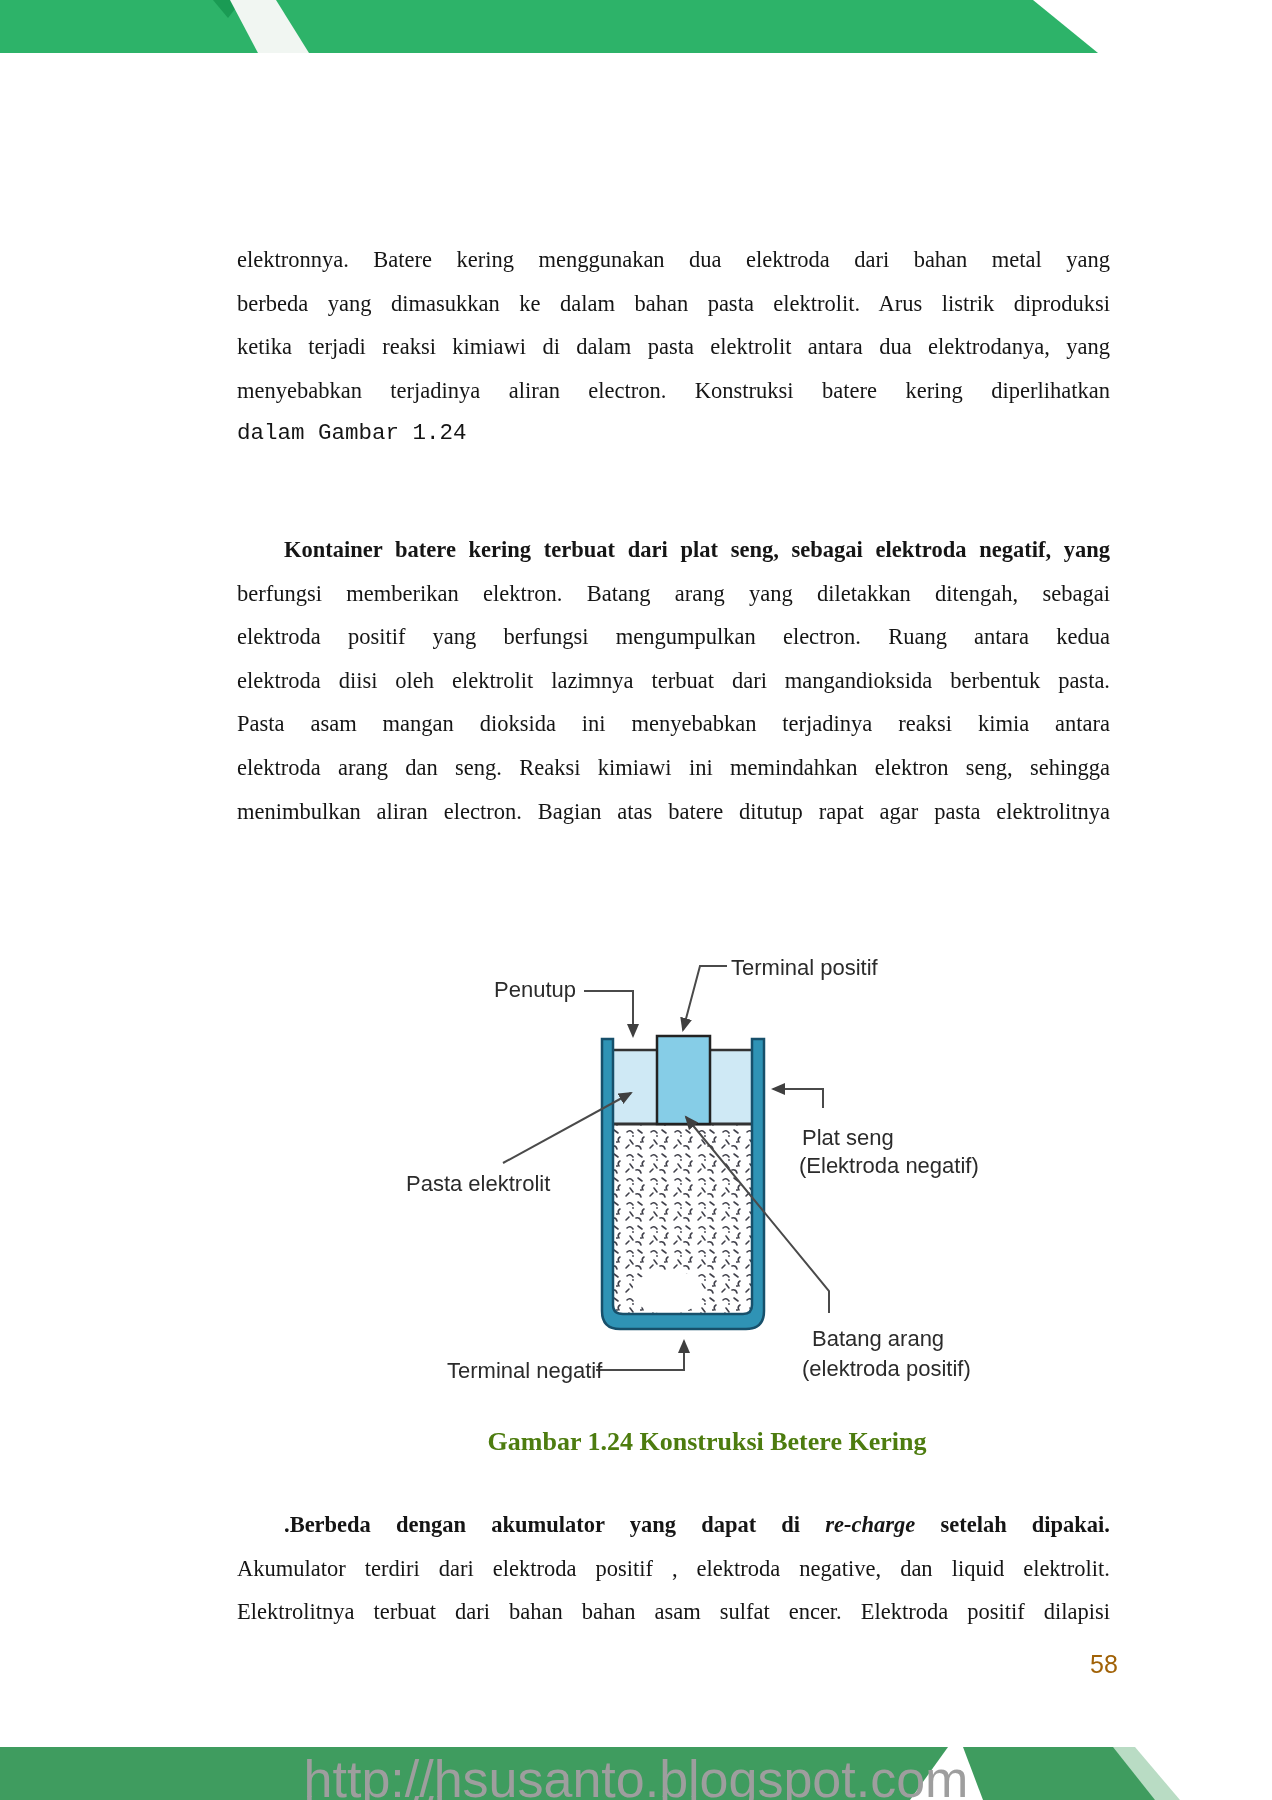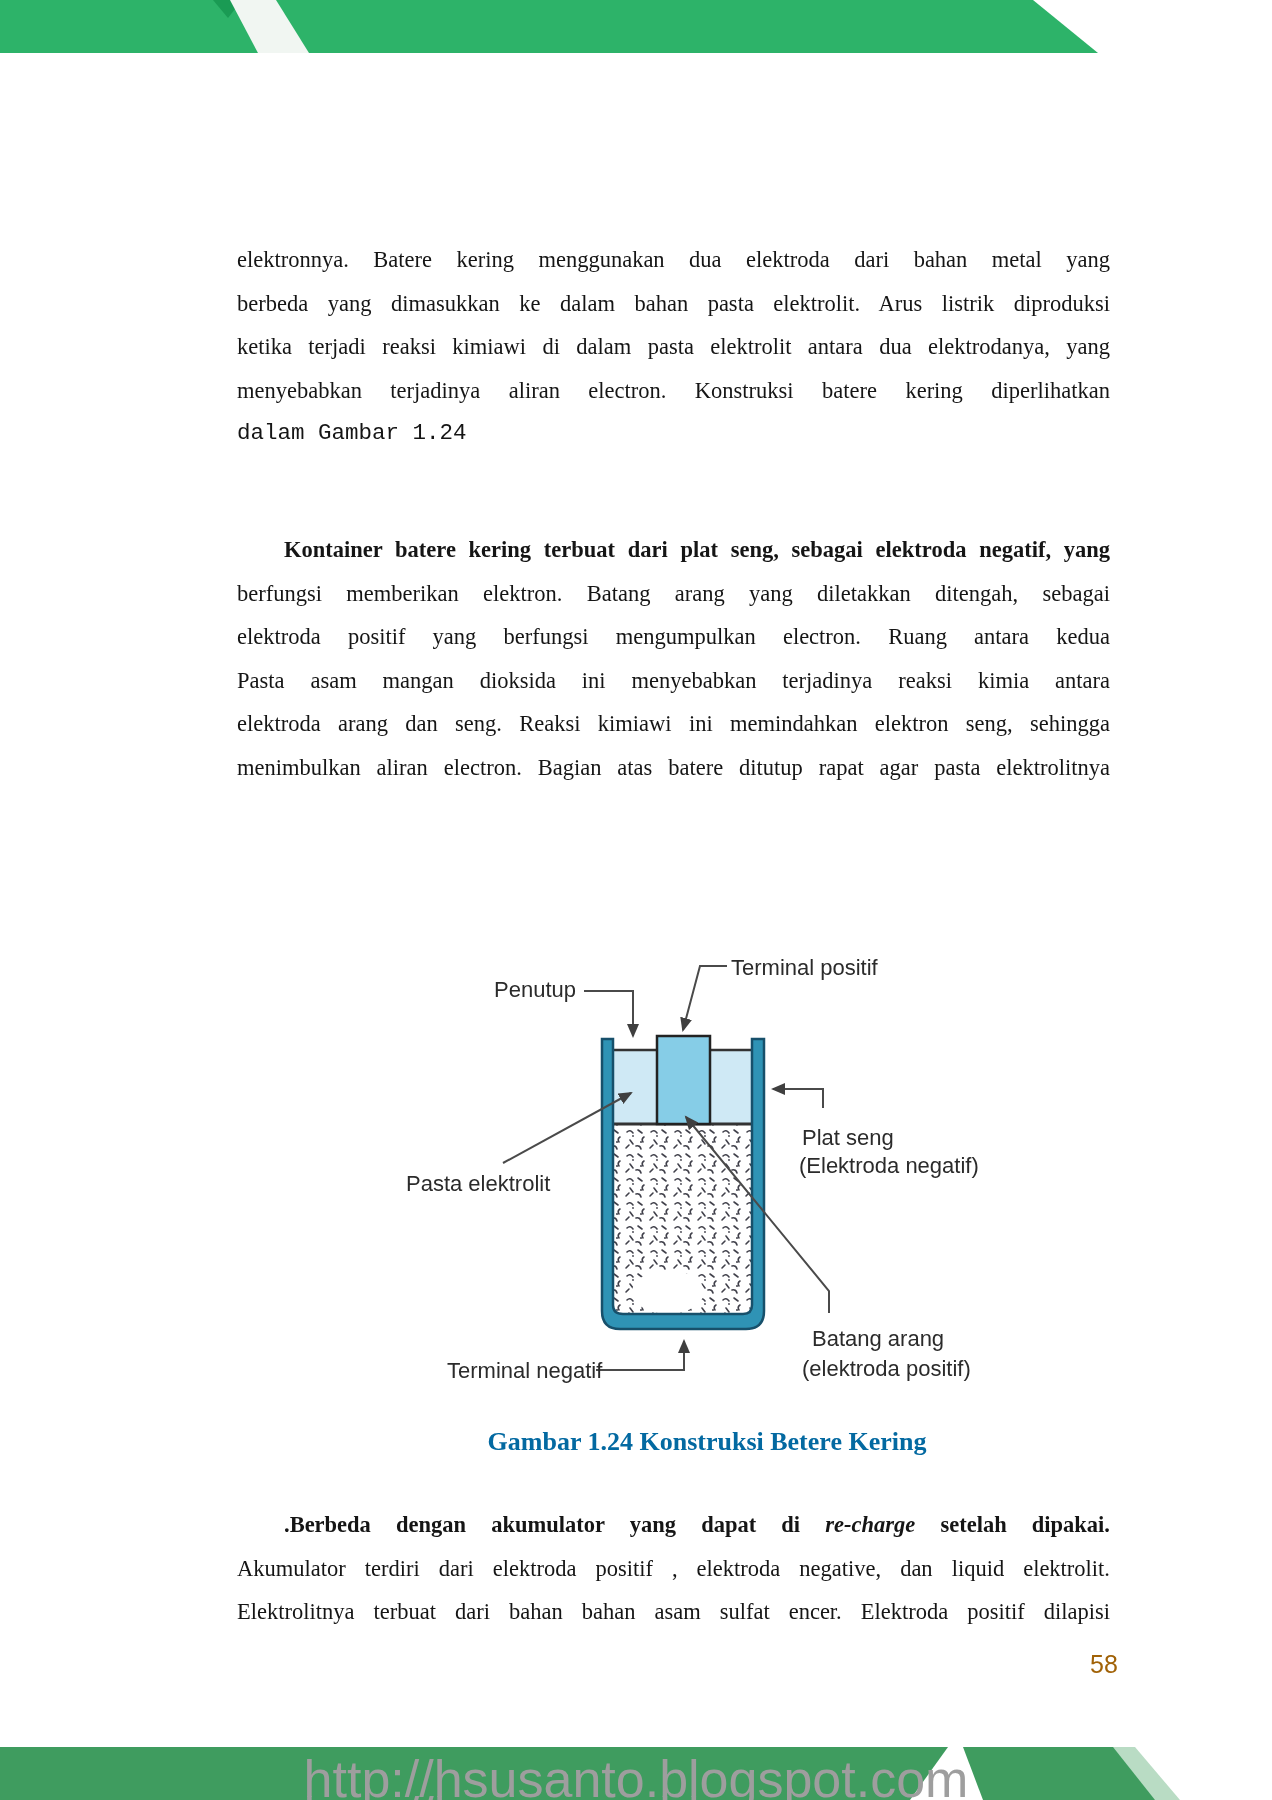--- a/index.html
+++ b/index.html
@@ -18,21 +18,21 @@
   
   .para{position:absolute;left:237px;width:873px;}
   .line{
     text-align:justify;text-align-last:justify;
     height:43.6px;line-height:43.6px;font-size:22.5px;white-space:normal;overflow:visible;
   }
   .line.last{text-align-last:left;font-family:Liberation Mono, monospace;}
   .line.indent{text-indent:47px;font-weight:bold;}
   .caption{
     position:absolute;left:237px;top:1427px;width:940px;text-align:center;
-    font-size:26px;font-weight:bold;color:#0369a1;
+    font-size:26px;font-weight:bold;color:#4d7c0f;
   }
   
   .fig-label{
     position:absolute;font-family:"Liberation Sans",sans-serif;
     font-size:22px;color:#2b2b2b;white-space:nowrap;line-height:26px;
   }
   
   .page-number{
     position:absolute;left:1090px;top:1650px;font-family:"Liberation Sans",sans-serif;
     font-size:25px;color:#a16207;
@@ -60,20 +60,21 @@
     <div class="line">berbeda yang dimasukkan ke dalam bahan pasta elektrolit. Arus listrik diproduksi</div>
     <div class="line">ketika terjadi reaksi kimiawi di dalam pasta elektrolit antara dua elektrodanya, yang</div>
     <div class="line">menyebabkan terjadinya aliran electron. Konstruksi batere kering diperlihatkan</div>
     <div class="line last">dalam Gambar 1.24</div>
   </div>
 
   <div class="para" style="top:528px">
     <div class="line indent">Kontainer batere kering terbuat dari plat seng, sebagai elektroda negatif, yang</div>
     <div class="line">berfungsi memberikan elektron. Batang arang yang diletakkan ditengah, sebagai</div>
     <div class="line">elektroda positif yang berfungsi mengumpulkan electron. Ruang antara kedua</div>
+    <div class="line">elektroda diisi oleh elektrolit lazimnya terbuat dari mangandioksida berbentuk pasta.</div>
     <div class="line">Pasta asam mangan dioksida ini menyebabkan terjadinya reaksi kimia antara</div>
     <div class="line">elektroda arang dan seng. Reaksi kimiawi ini memindahkan elektron seng, sehingga</div>
     <div class="line">menimbulkan aliran electron. Bagian atas batere ditutup rapat agar pasta elektrolitnya</div>
   </div>
 
   <svg class="fig-svg" width="620" height="470" viewBox="390 930 620 470">
     <defs>
       <marker id="arw" markerWidth="8" markerHeight="7" refX="6" refY="3" orient="auto" markerUnits="strokeWidth">
         <path d="M0 0 L7 3 L0 6 Z" fill="#3f3f3f"></path>
       </marker>

